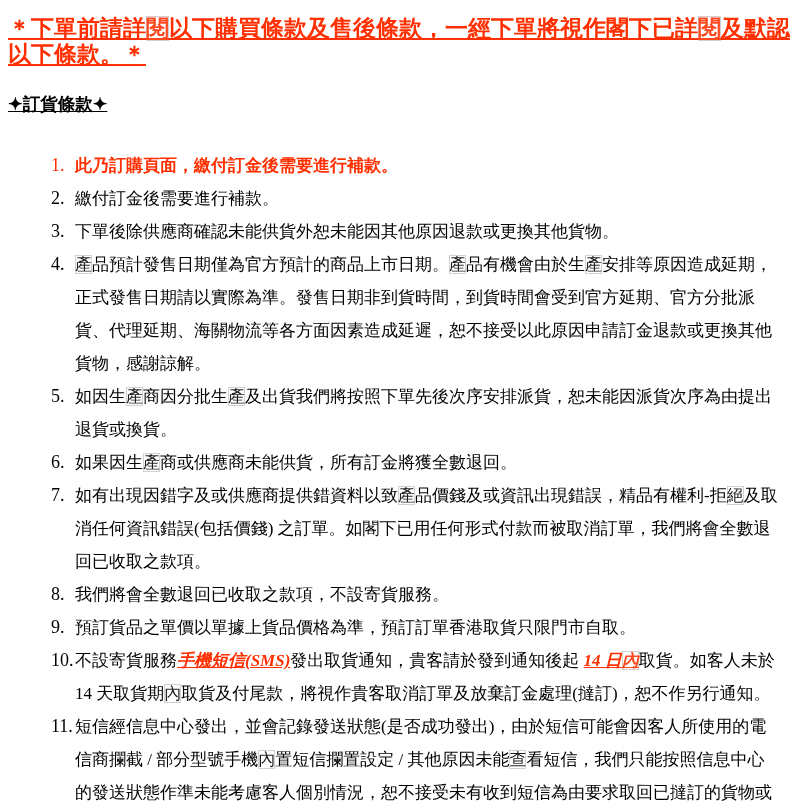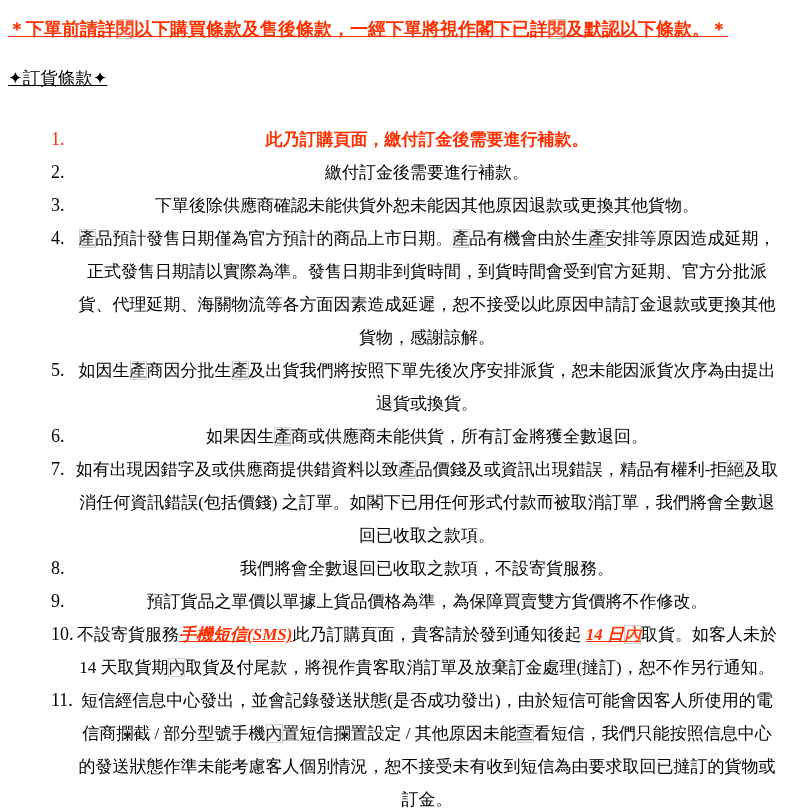--- a/index.html
+++ b/index.html
@@ -13,44 +13,43 @@
     overflow: hidden;
     font-family: "Liberation Serif", "DejaVu Serif", serif;
     color: var(--text, #000);
   }
   .page {
     padding: 16px 14px 0 8px;
   }
   .notice {
     color: var(--accent, #ff2f00);
     font-weight: bold;
-    font-size: 18px;
+    font-size: 23px;
     line-height: 26px;
     text-decoration: underline;
   }
   .section-title {
     display: inline-block;
     margin-top: 24px;
     font-size: 17.5px;
-    font-weight: normal;
+    font-weight: bold;
     text-decoration: underline;
     color: var(--text, #000);
   }
   ol.terms {
     list-style: none;
     counter-reset: term;
     margin: 33px 0 0 0;
     padding: 0 16px 0 67px;
     font-size: 17px;
     line-height: 33px;
   }
   ol.terms > li {
     counter-increment: term;
     position: relative;
-    text-align: center;
   }
   ol.terms > li::before {
     content: counter(term) ".";
     position: absolute;
     left: -24px;
     top: 0;
     font-size: 18px;
     font-family: "Liberation Serif", "DejaVu Serif", serif;
     color: #000;
   }
@@ -112,25 +111,25 @@
 
     <li>
       <span>如有出現因錯字及或供應商提供錯資料以致<span class="fb">產</span>品價錢及或資訊出現錯誤，精品有權利-拒<span class="fb">絕</span>及取消任何資訊錯誤(包括價錢) 之訂單。如閣下已用任何形式付款而被取消訂單，我們將會全數退回已收取之款項。</span>
     </li>
 
     <li>
       <span>我們將會全數退回已收取之款項，不設寄貨服務。</span>
     </li>
 
     <li>
-      <span>預訂貨品之單價以單據上貨品價格為準，為保障買賣雙方貨價將不作修改。</span>
+      <span>預訂貨品之單價以單據上貨品價格為準，預訂訂單香港取貨只限門市自取。</span>
     </li>
 
     <li>
-      <span>不設寄貨服務</span><span class="seg-red-bold-underline">手機短信(SMS)</span><span>此乃訂購頁面，貴客請於發到通知後起 </span><span class="seg-red-bold-underline">14 日<span class="fb">內</span></span><span>取貨。如客人未於 14 天取貨期<span class="fb">內</span>取貨及付尾款，將視作貴客取消訂單及放棄訂金處理(撻訂)，恕不作另行通知。</span>
+      <span>不設寄貨服務</span><span class="seg-red-bold-underline">手機短信(SMS)</span><span>發出取貨通知，貴客請於發到通知後起 </span><span class="seg-red-bold-underline">14 日<span class="fb">內</span></span><span>取貨。如客人未於 14 天取貨期<span class="fb">內</span>取貨及付尾款，將視作貴客取消訂單及放棄訂金處理(撻訂)，恕不作另行通知。</span>
     </li>
 
     <li>
       <span>短信經信息中心發出，並會記錄發送狀態(是否成功發出)，由於短信可能會因客人所使用的電信商攔截 / 部分型號手機<span class="fb">內</span>置短信攔置設定 / 其他原因未能<span class="fb">查</span>看短信，我們只能按照信息中心的發送狀態作準未能考慮客人個別情況，恕不接受未有收到短信為由要求取回已撻訂的貨物或訂金。</span>
     </li>
 
   </ol>
 </div>
 
 </body></html>

